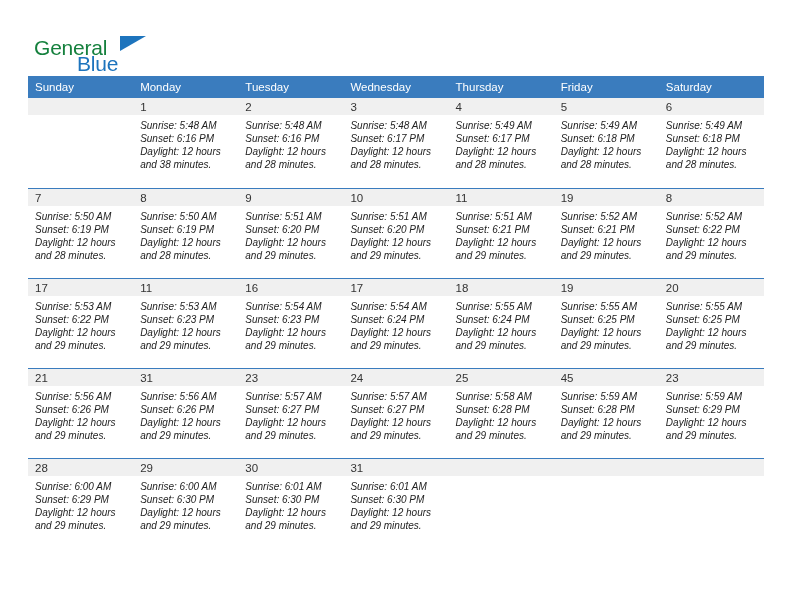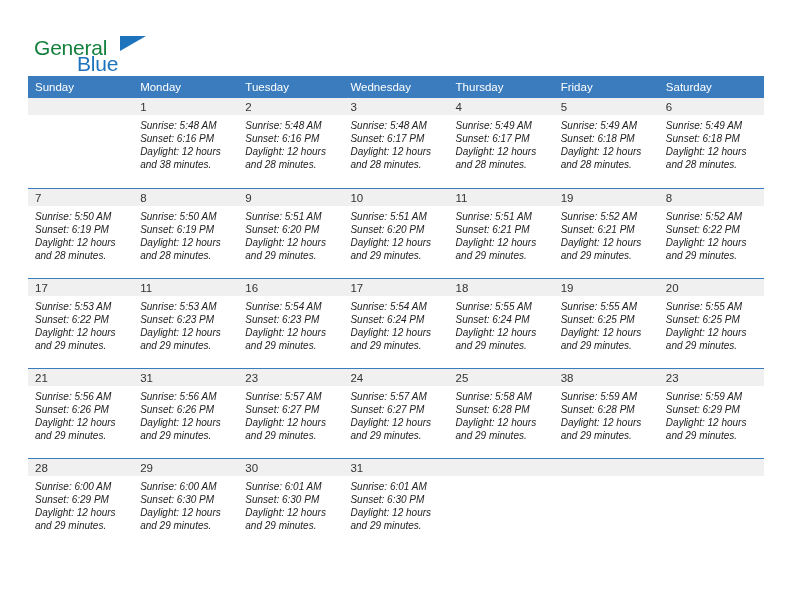--- a/index.html
+++ b/index.html
@@ -391,21 +391,21 @@
           <td class="">
             <div class="daynum-band">25</div>
             <div class="cell-body">
               <div>Sunrise: 5:58 AM</div>
               <div>Sunset: 6:28 PM</div>
               <div>Daylight: 12 hours</div>
               <div>and 29 minutes.</div>
             </div>
           </td>
           <td class="">
-            <div class="daynum-band">38</div>
+            <div class="daynum-band">45</div>
             <div class="cell-body">
               <div>Sunrise: 5:59 AM</div>
               <div>Sunset: 6:28 PM</div>
               <div>Daylight: 12 hours</div>
               <div>and 29 minutes.</div>
             </div>
           </td>
           <td class="">
             <div class="daynum-band">23</div>
             <div class="cell-body">

